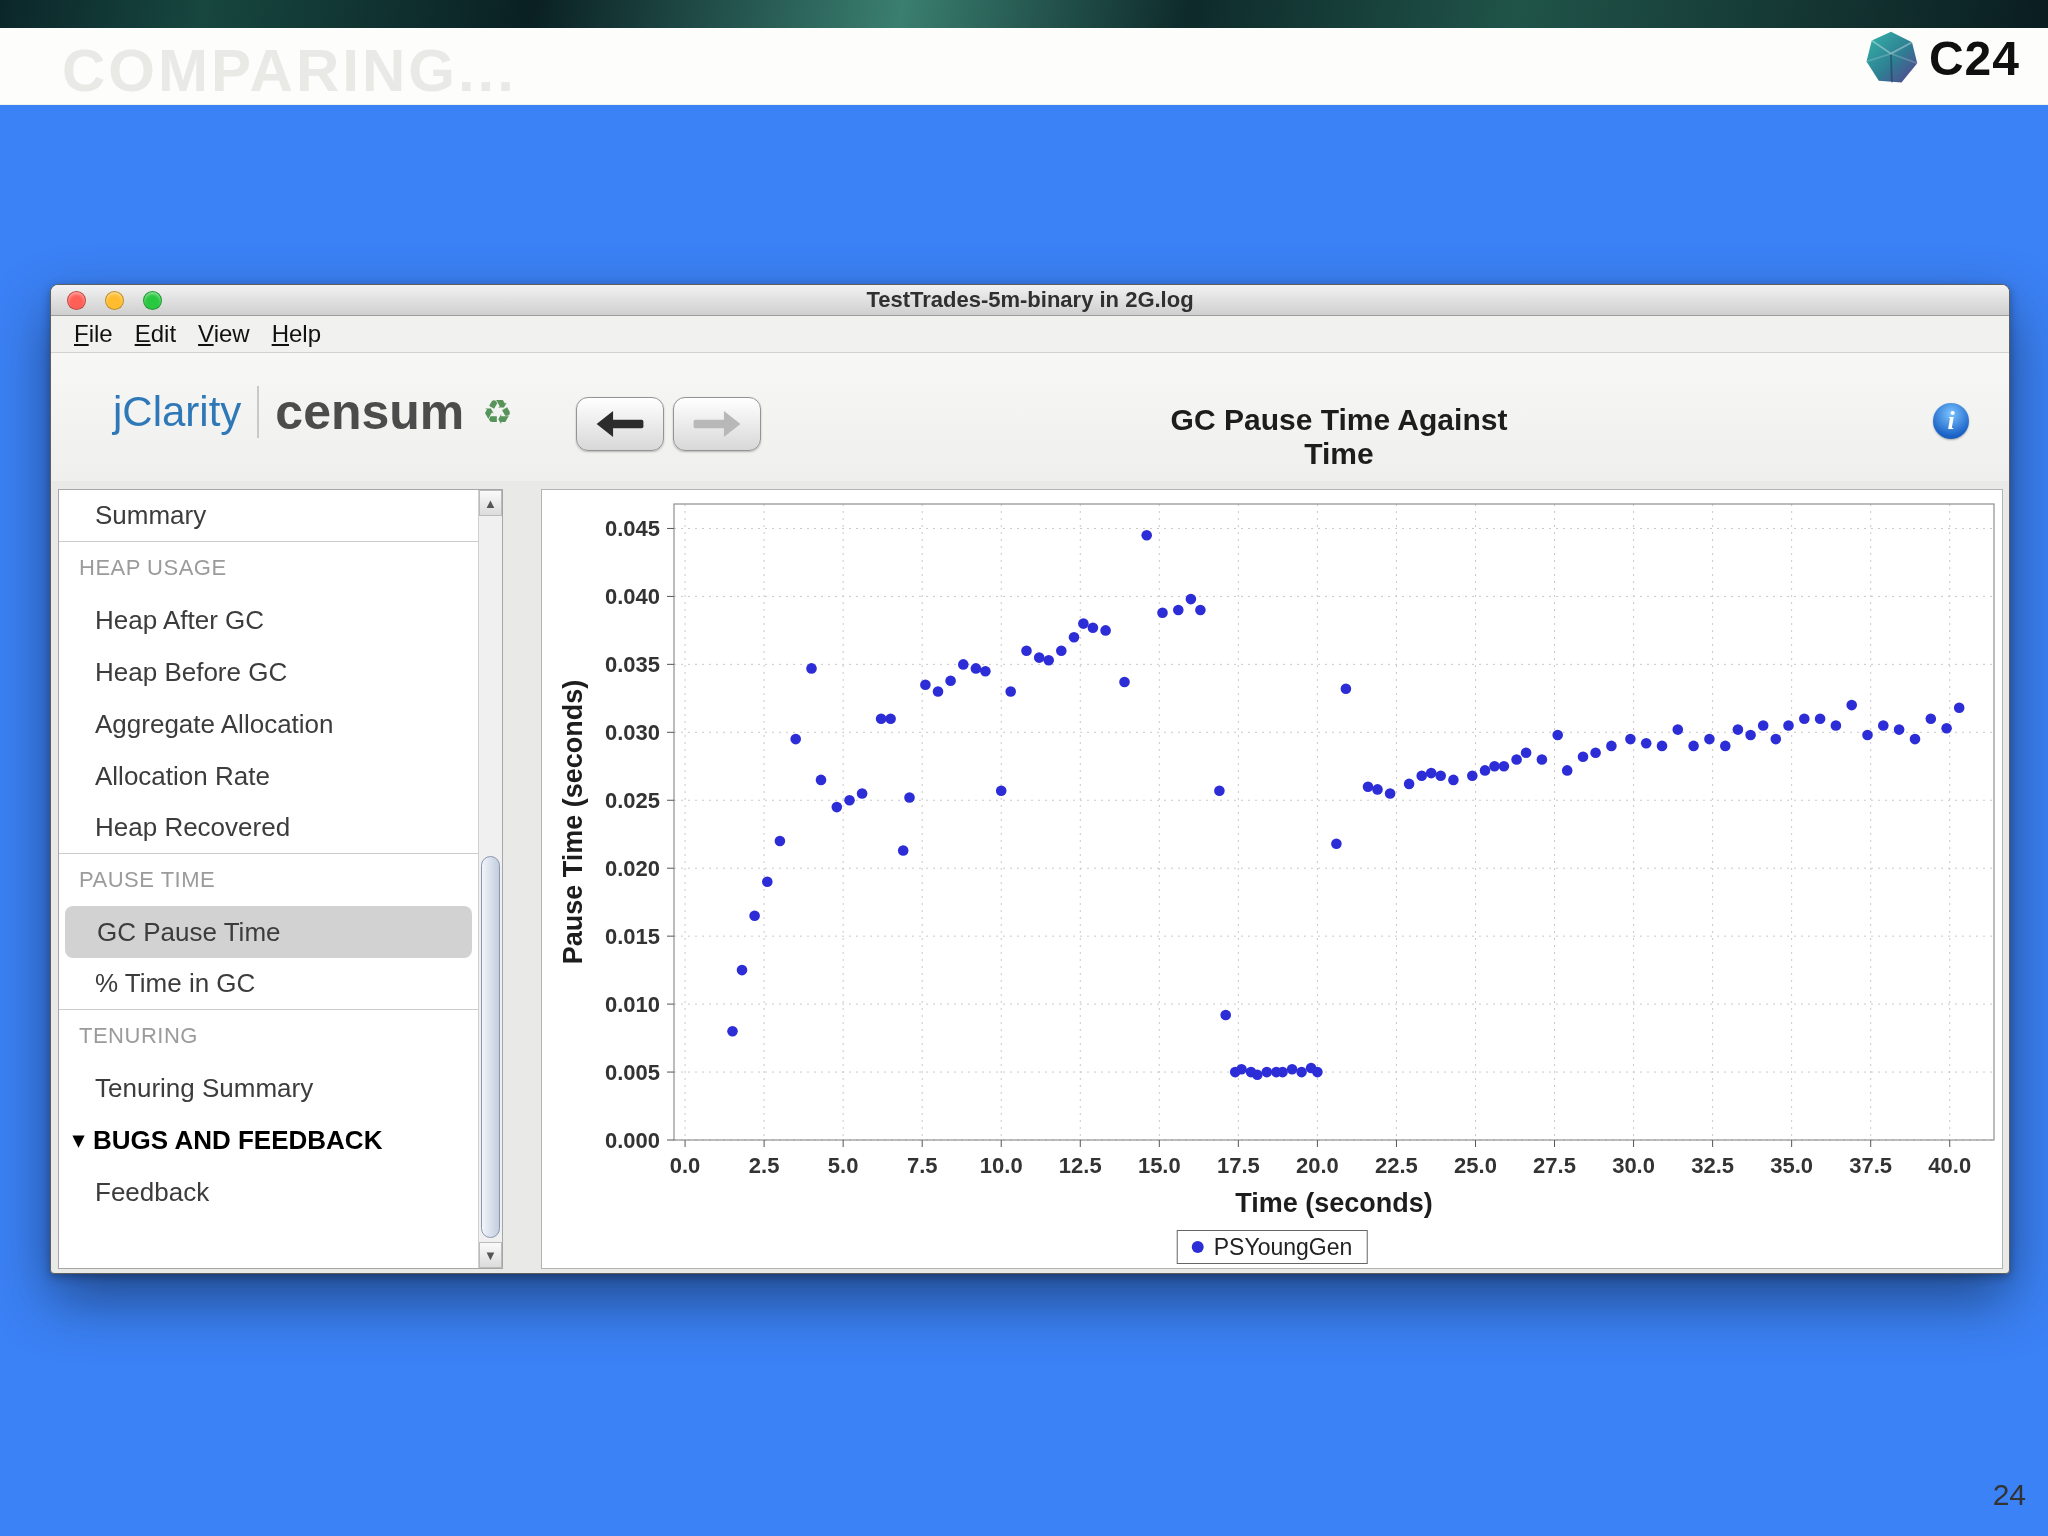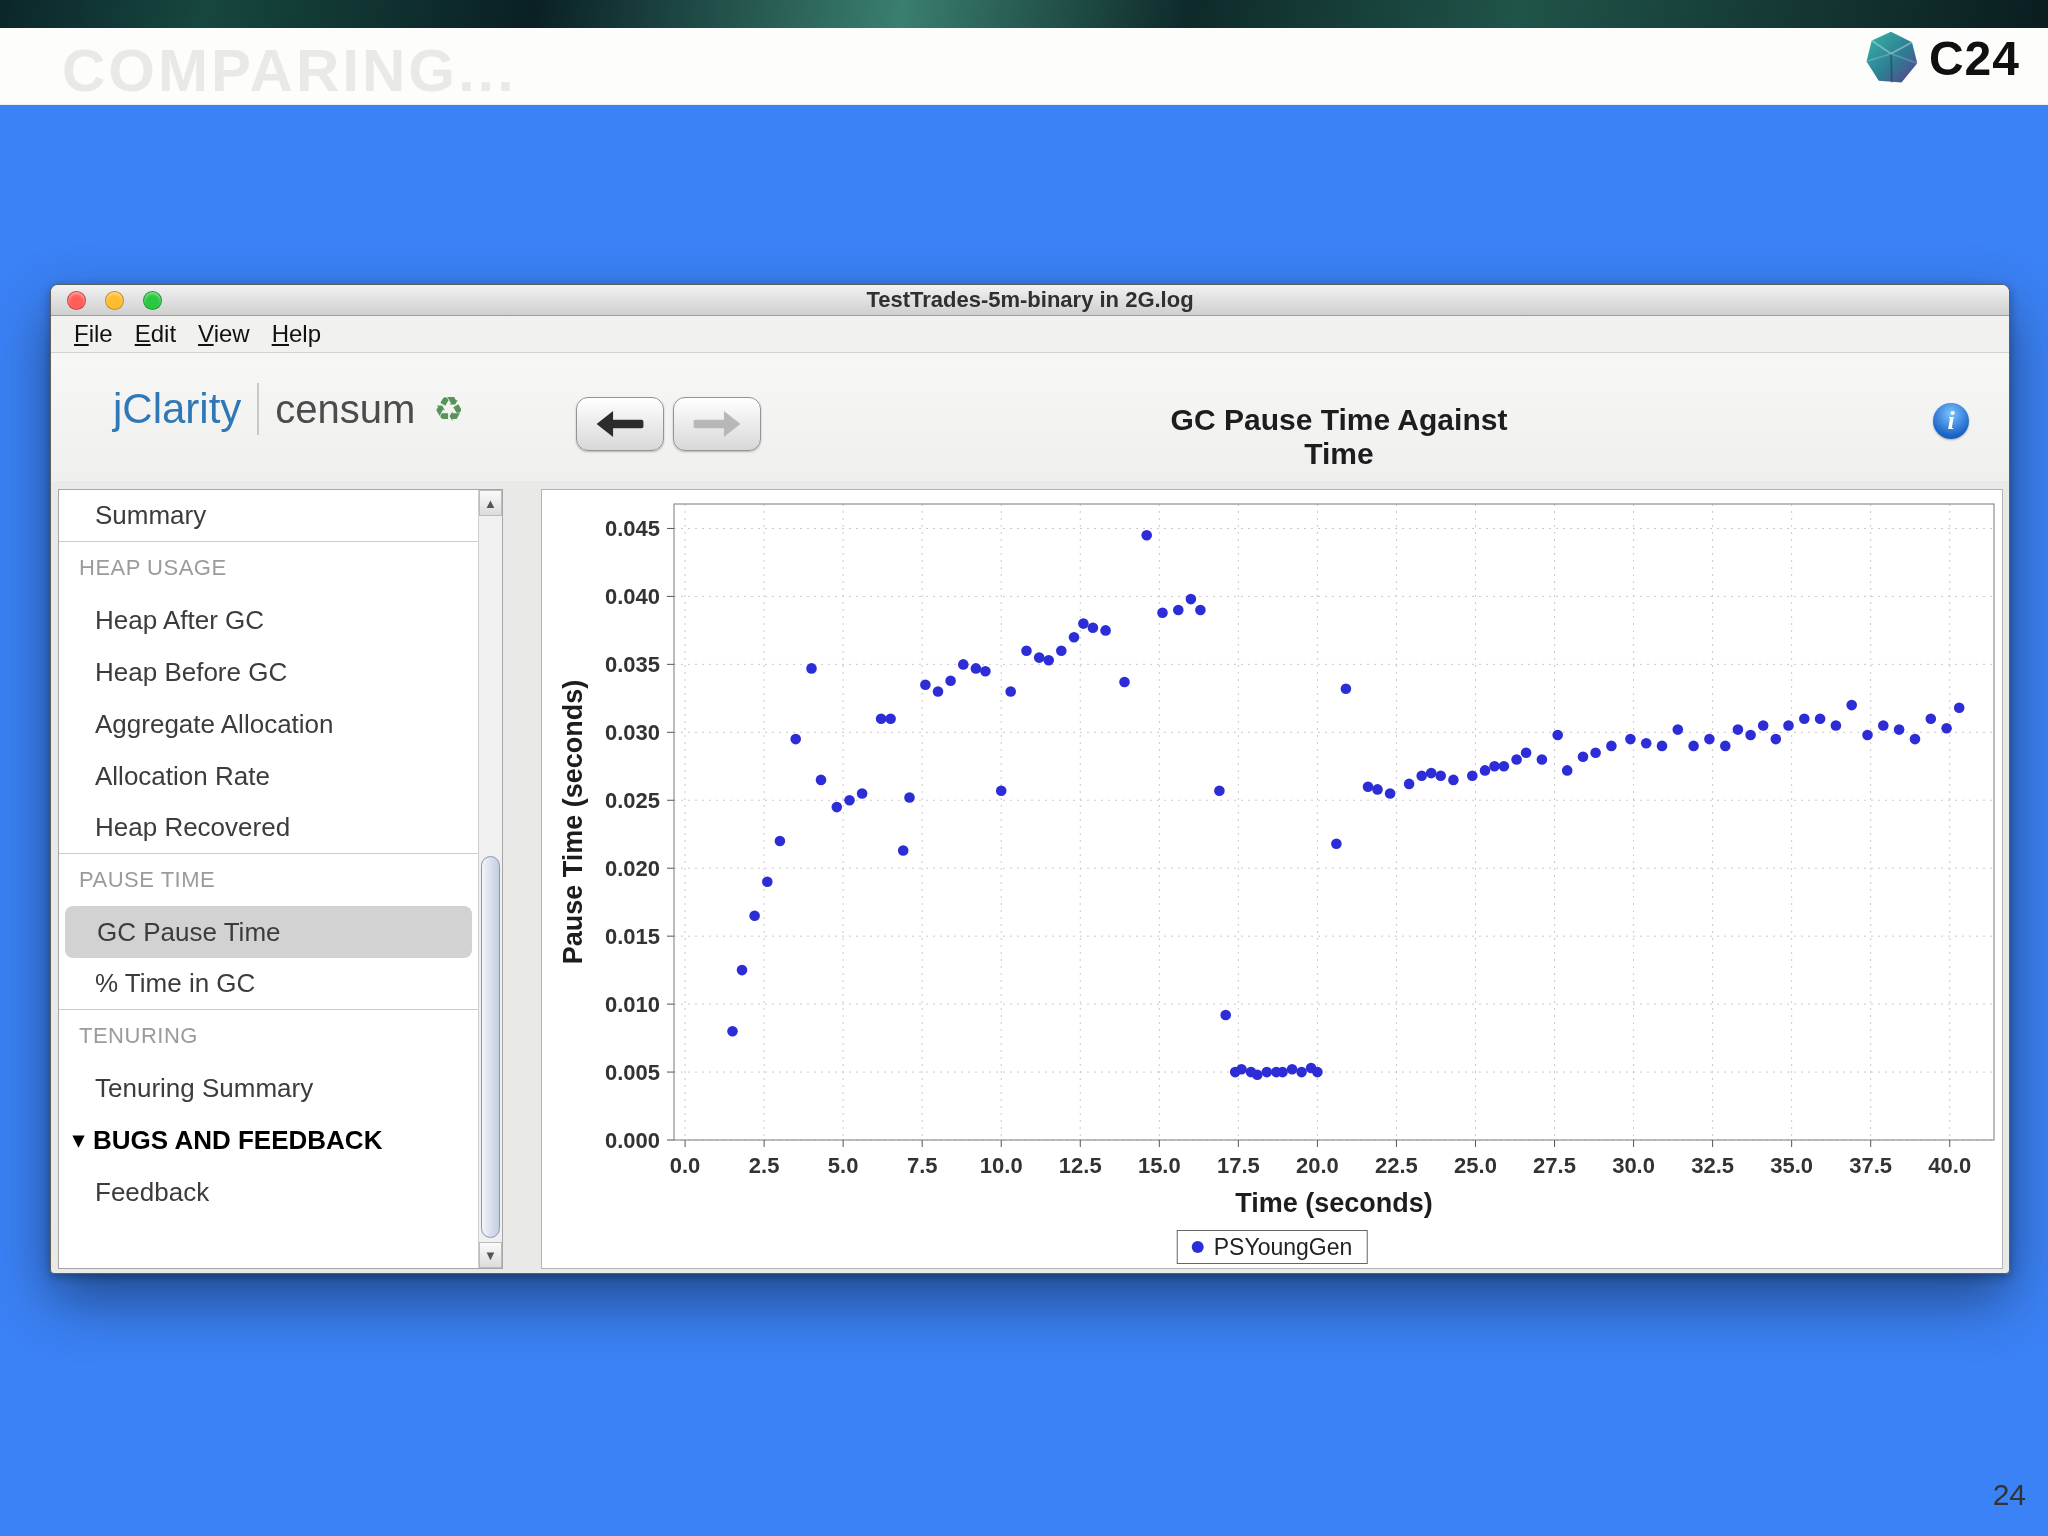--- a/index.html
+++ b/index.html
@@ -27,21 +27,21 @@
 
   .menubar{position:absolute;top:31px;left:0;right:0;height:36px;background:#f1f1ef;
     border-bottom:1px solid #d2d2d0;display:flex;align-items:center;padding-left:12px;}
   .menu-item{font-size:24px;color:#111;padding:0 11px;}
   .mn{text-decoration:underline;}
 
   .toolbar{position:absolute;top:68px;left:0;right:0;height:128px;background:linear-gradient(#f7f7f5,#efefed);}
   .brand{position:absolute;left:30px;top:30px;display:flex;align-items:center;gap:16px;margin-left:32px;}
   .brand-j{font-size:42px;color:var(--accent,#2f78b8);}
   .brand-sep{width:2px;height:52px;background:#c9c9c7;}
-  .brand-c{font-size:40px;color:#4c4c4c;}
+  .brand-c{font-size:50px;color:#4c4c4c;font-weight:bold;}
   .bin{font-size:34px;color:#57945a;margin-left:2px;}
   .nav-btn{position:absolute;top:44px;width:86px;height:52px;border:1px solid #949494;border-radius:12px;
     background:linear-gradient(#ffffff,#d8d8d8);box-shadow:0 1px 2px rgba(0,0,0,.25);
     display:flex;align-items:center;justify-content:center;}
   .nav-btn.back{left:525px;} .nav-btn.fwd{left:622px;}
   .nav-btn svg{width:52px;height:32px;}
   .back svg *{fill:#2c2c2c;} .fwd svg *{fill:#b8b8b8;}
   .chart-heading{position:absolute;left:1088px;top:50px;width:400px;text-align:center;
     font-size:30px;font-weight:bold;color:#1d1d1d;}
   .info-btn{position:absolute;right:40px;top:50px;width:36px;height:36px;border-radius:50%;

